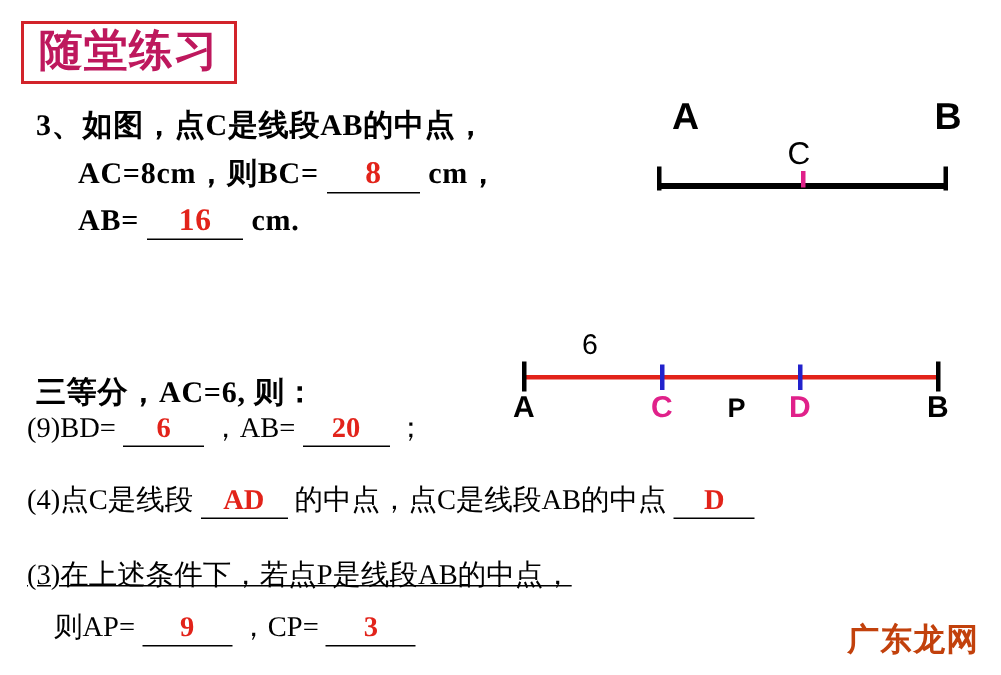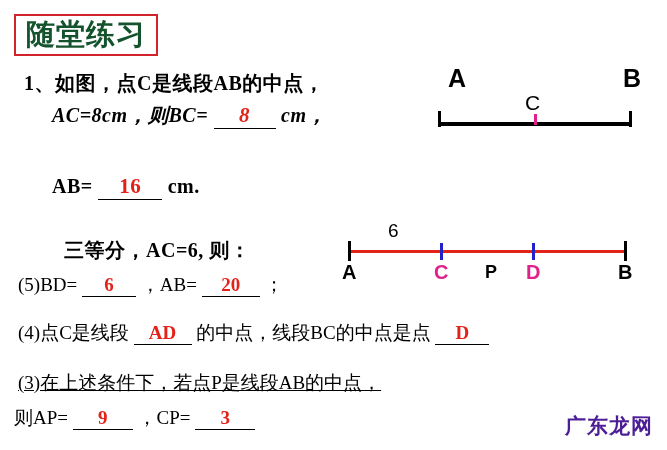--- a/index.html
+++ b/index.html
@@ -24,21 +24,21 @@
     position: absolute;
     left: 14px;
     top: 14px;
     border: 2px solid #d2232a;
     padding: 2px 10px 4px 10px;
   }
   .title-box .title-text {
     font-family: "Liberation Serif", serif;
     font-weight: bold;
     font-size: 29px;
-    color: #14532d;
+    color: #be185d;
     letter-spacing: 1px;
     line-height: 32px;
     white-space: nowrap;
   }
   
   .blk {
     position: absolute;
     font-family: "Liberation Serif", serif;
     color: #000000;
     white-space: nowrap;
@@ -147,78 +147,78 @@
   .fig2 .pt.D { left: 186px; color: #e0218a; }
 
   
   .watermark {
     position: absolute;
     right: 14px;
     bottom: 10px;
     font-family: Liberation Mono, monospace;
     font-size: 21px;
     font-weight: bold;
-    color: #4c1d95;
+    color: #c2410c;
     letter-spacing: 1px;
     white-space: nowrap;
   }
 </style>
 </head>
 <body>
 
 <div class="page">
 
   <div class="title-box">
     <div class="title-text">随堂练习</div>
   </div>
 
-  <div class="blk q-head" style="left:24px; top:70px;">1、如图，点C是线段AB的中点，</div>
-
-  <div class="blk q-head" style="left:52px; top:102px;font-style:italic;">
+  <div class="blk q-head" style="left:24px; top:70px;">3、如图，点C是线段AB的中点，</div>
+
+  <div class="blk q-head" style="left:52px; top:102px;">
     <span>AC=8cm，则BC=</span>
     <span class="blank big" style="width:62px;">8</span>
     <span>cm，</span>
   </div>
 
-  <div class="blk q-head" style="left:52px; top:134px;margin-top:40px;">
+  <div class="blk q-head" style="left:52px; top:134px;">
     <span>AB=</span>
     <span class="blank big" style="width:64px;">16</span>
     <span>cm.</span>
   </div>
 
   <div class="fig1">
     <span class="lbl-A">A</span>
     <span class="lbl-B">B</span>
     <span class="lbl-C">C</span>
     <span class="seg"></span>
     <span class="tick-l"></span>
     <span class="tick-r"></span>
     <span class="mid"></span>
   </div>
 
-  <div class="blk q-head" style="left:24px; top:237px;margin-left:40px;">三等分，AC=6, 则：</div>
+  <div class="blk q-head" style="left:24px; top:248px;">三等分，AC=6, 则：</div>
 
   <div class="blk q-sub" style="left:18px; top:272px;">
-    <span>(5)BD=</span>
+    <span>(9)BD=</span>
     <span class="blank small" style="width:54px;">6</span>
     <span>，AB=</span>
     <span class="blank small" style="width:58px;">20</span>
     <span>；</span>
   </div>
 
   <div class="blk q-sub" style="left:18px; top:320px;">
     <span>(4)点C是线段</span>
     <span class="blank small" style="width:58px;">AD</span>
-    <span>的中点，线段BC的中点是点</span>
+    <span>的中点，点C是线段AB的中点</span>
     <span class="blank small" style="width:54px;">D</span>
   </div>
 
   <div class="blk q-sub" style="left:18px; top:370px;text-decoration:underline;">(3)在上述条件下，若点P是线段AB的中点，</div>
 
-  <div class="blk q-sub" style="left:14px; top:405px;">
+  <div class="blk q-sub" style="left:36px; top:405px;">
     <span>则AP=</span>
     <span class="blank small" style="width:60px;">9</span>
     <span>，CP=</span>
     <span class="blank small" style="width:60px;">3</span>
   </div>
 
   <div class="fig2">
     <span class="len">6</span>
     <span class="seg"></span>
     <span class="tick t0"></span>

